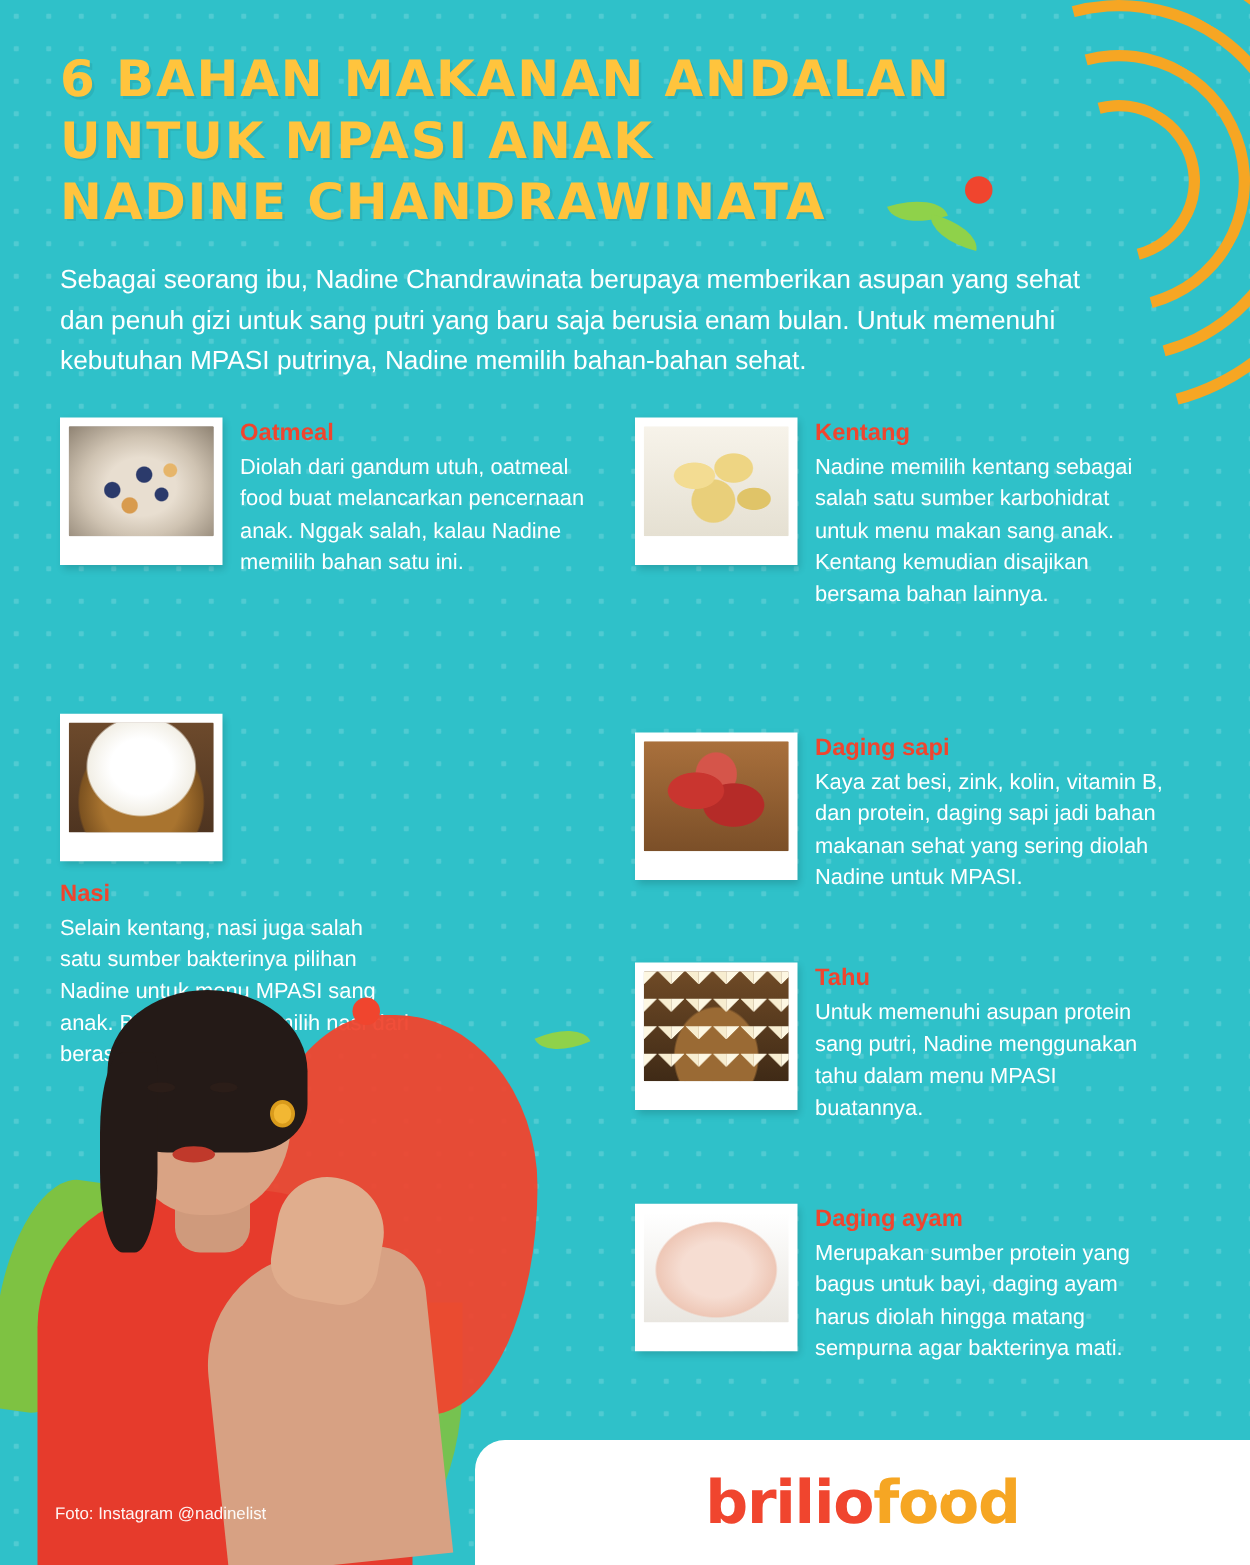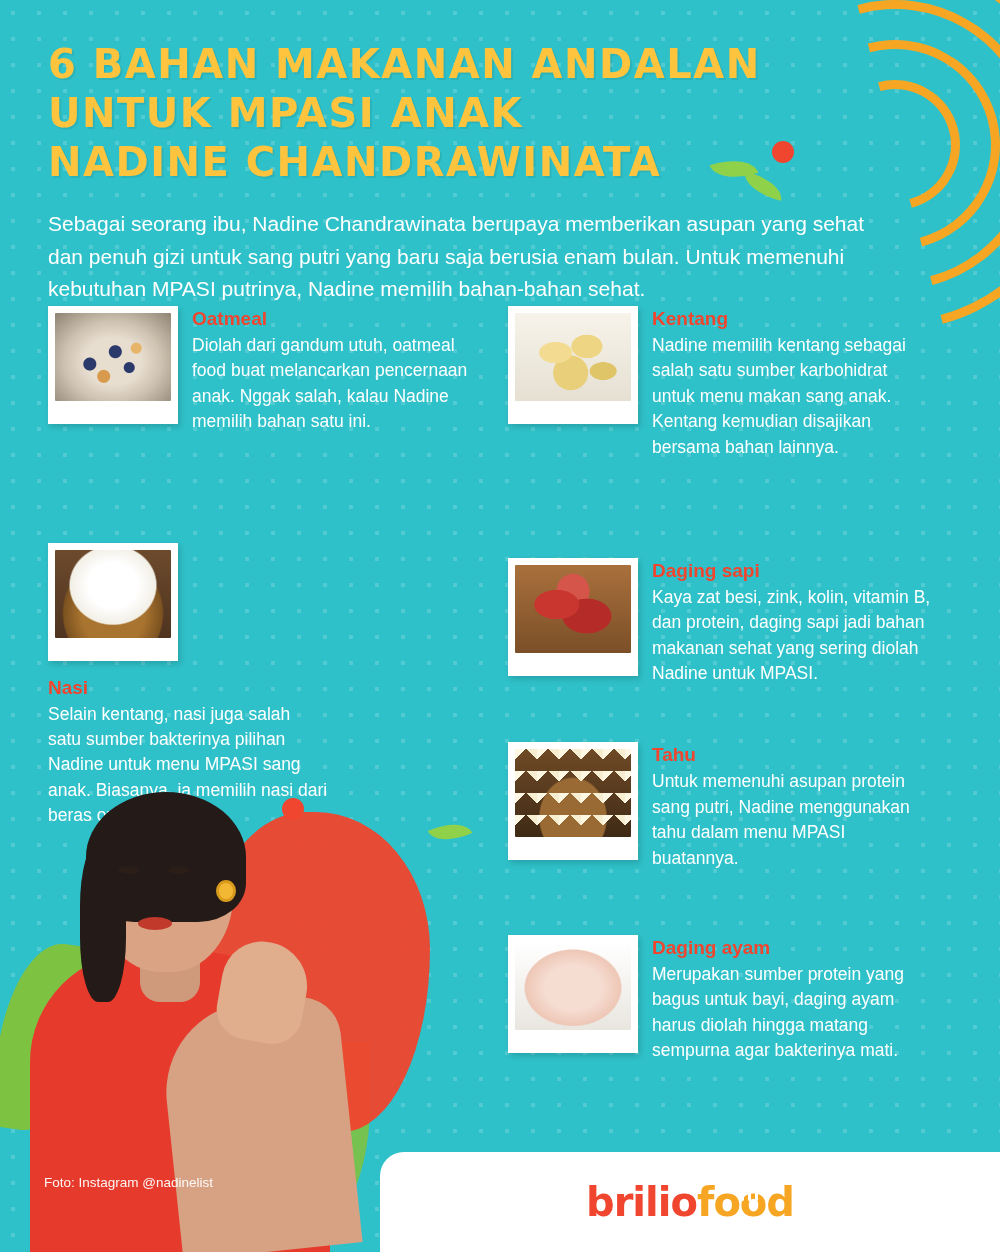--- a/index.html
+++ b/index.html
@@ -59,20 +59,21 @@
     margin-top: 22px;
     color: #ffffff;
     font-size: 21px;
     line-height: 1.55;
     max-width: 830px;
   }
 
   
   .grid {
     position: relative;
+    margin-top: 28px;
     padding: 0 40px 0 48px;
     display: grid;
     grid-template-columns: 1fr 1fr;
     column-gap: 8px;
   }
   .col { display: flex; flex-direction: column; }
   .item { display: flex; gap: 14px; margin-bottom: 26px; }
   .polaroid {
     background: #ffffff;
     padding: 7px 7px 16px 7px;
@@ -199,35 +200,35 @@
   .m-ear {
     position: absolute; left: 196px; bottom: 350px; width: 20px; height: 22px;
     background: #f2b733; border-radius: 50%; border: 3px solid #d99b1c;
   }
   .m-hand {
     position: absolute; left: 200px; bottom: 210px; width: 86px; height: 100px;
     background: #e0ad8d; border-radius: 40px 44px 30px 30px; transform: rotate(10deg);
   }
 
   .credit {
-    position: absolute; left: 44px; bottom: 62px;
+    position: absolute; left: 44px; bottom: 34px;
     color: #ffffff; font-size: 13.5px; opacity: .95;
   }
 
   
   .logo-card {
     position: absolute; right: 0; bottom: 0;
     width: 620px; height: 100px;
     background: #ffffff;
     border-radius: 24px 0 0 0;
     display: flex; align-items: center; justify-content: center;
   }
   .logo-text {
     font-family: "DejaVu Sans", sans-serif;
-    font-weight: bold; font-size: 40px; letter-spacing: -1px;
+    font-weight: bold; font-size: 48px; letter-spacing: -1px;
     display: flex; align-items: center;
   }
   .logo-brilio { color: #f0452e; }
   .logo-food { color: #f6a623; position: relative; }
   .logo-fork {
     position: absolute; left: 40px; top: 10px;
     width: 26px; height: 22px;
   }
   .logo-fork i {
     position: absolute; top: 0; width: 3px; height: 12px; background: #ffffff; border-radius: 2px;

